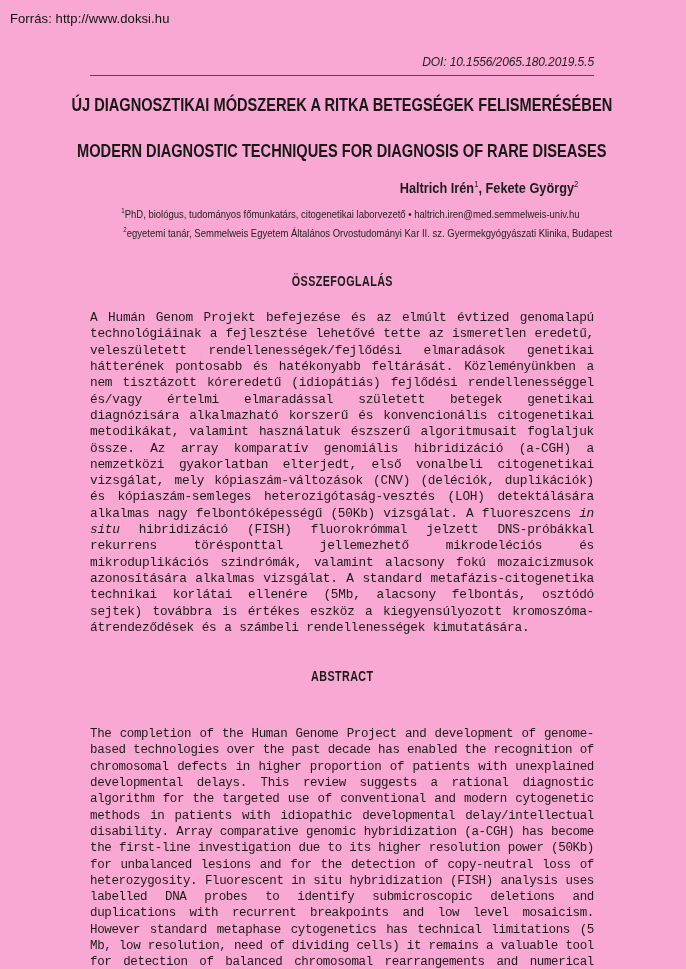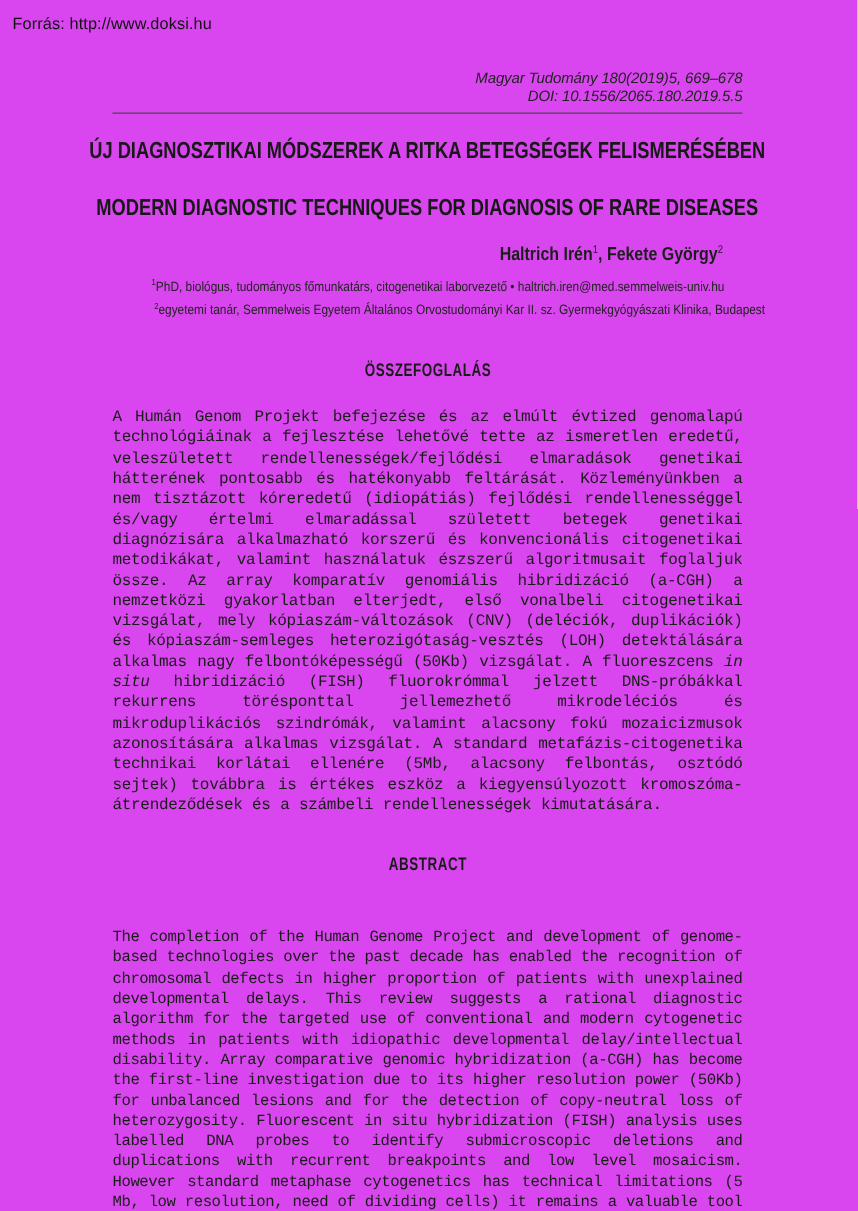--- a/index.html
+++ b/index.html
@@ -4,21 +4,21 @@
 <style>
   html, body {
     margin: 0;
     padding: 0;
     background: #ffffff;
   }
   .page {
     position: relative;
     width: 686px;
     height: 969px;
-    background: #d946ef;
+    background: #f9a8d4;
     overflow: hidden;
     font-family: "Liberation Sans", sans-serif;
     color: #1a1a1a;
   }
   .watermark {
     position: absolute;
     top: 11px;
     left: 10px;
     font-size: 13px;
     color: #111111;
@@ -128,21 +128,20 @@
 </head>
 <body>
 
 <div class="page">
 
   <div class="watermark">Forrás: http://www.doksi.hu</div>
 
   <div class="content">
 
     <div class="journal-meta">
-      <div>Magyar Tudomány 180(2019)5, 669–678</div>
       <div>DOI: 10.1556/2065.180.2019.5.5</div>
     </div>
 
     <hr class="rule">
 
     <div class="title title-hu">ÚJ DIAGNOSZTIKAI MÓDSZEREK A RITKA BETEGSÉGEK FELISMERÉSÉBEN</div>
 
     <div class="title title-en" lang="en">MODERN DIAGNOSTIC TECHNIQUES FOR DIAGNOSIS OF RARE DISEASES</div>
 
     <div class="authors">

